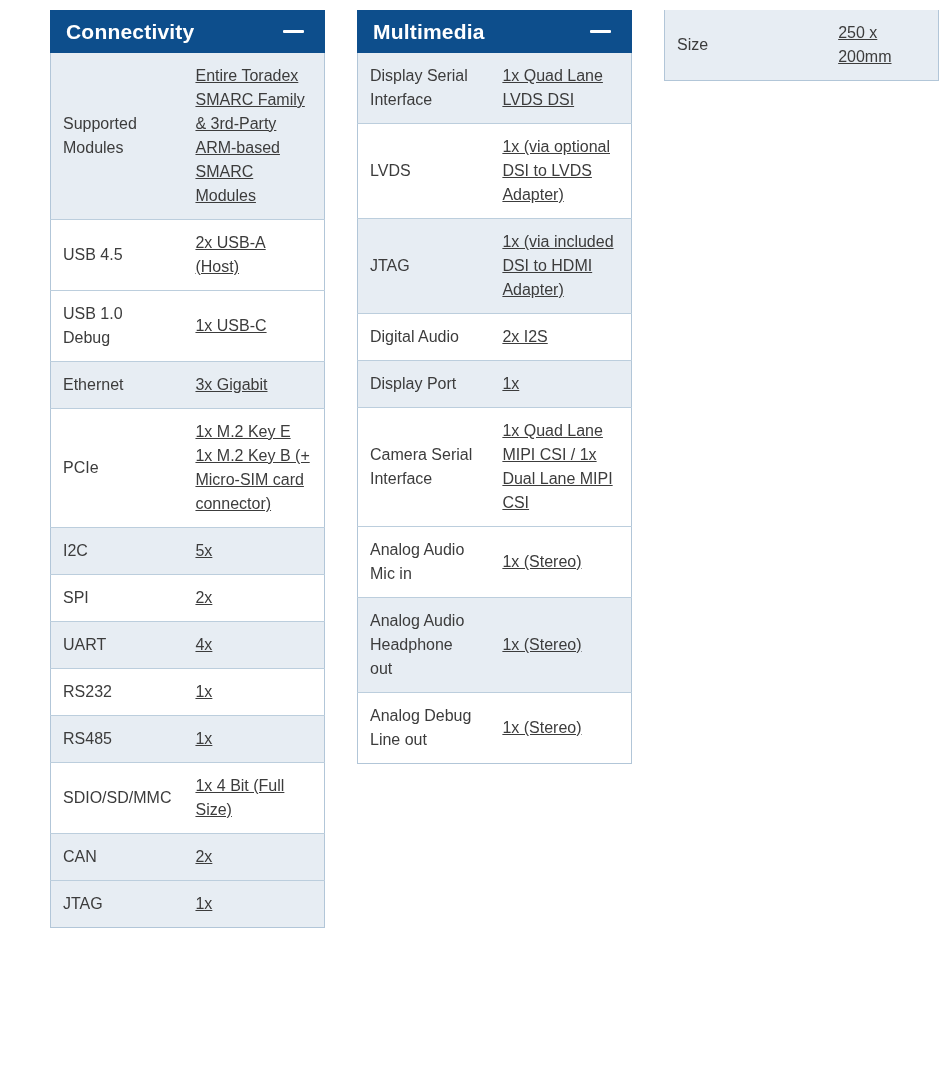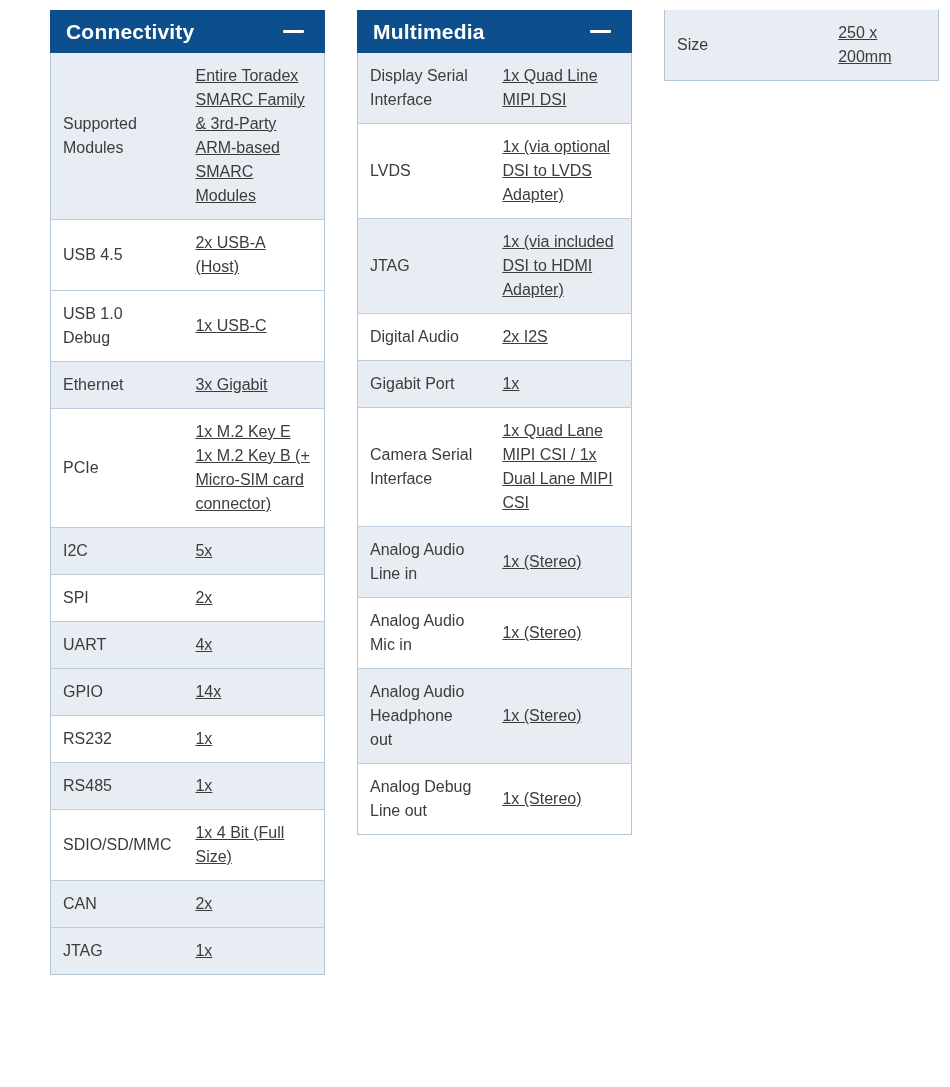--- a/index.html
+++ b/index.html
@@ -97,24 +97,20 @@
           <td class="val">5x</td>
         </tr>
         <tr>
           <td class="lbl">SPI</td>
           <td class="val">2x</td>
         </tr>
         <tr class="alt">
           <td class="lbl">UART</td>
           <td class="val">4x</td>
         </tr>
-        <tr class="alt">
-          <td class="lbl">GPIO</td>
-          <td class="val">14x</td>
-        </tr>
         <tr>
           <td class="lbl">RS232</td>
           <td class="val">1x</td>
         </tr>
         <tr class="alt">
           <td class="lbl">RS485</td>
           <td class="val">1x</td>
         </tr>
         <tr>
           <td class="lbl">SDIO/SD/MMC</td>
@@ -134,45 +130,41 @@
 
   <section class="spec-card">
     <div class="card-header">
       <span class="card-title">Multimedia</span>
       <span class="collapse-btn"></span>
     </div>
     <table class="spec-table">
       <tbody>
         <tr class="alt">
           <td class="lbl">Display Serial Interface</td>
-          <td class="val">1x Quad Line MIPI DSI</td>
+          <td class="val">1x Quad Lane LVDS DSI</td>
         </tr>
         <tr>
           <td class="lbl">LVDS</td>
           <td class="val">1x (via optional DSI to LVDS Adapter)</td>
         </tr>
         <tr class="alt">
           <td class="lbl">JTAG</td>
           <td class="val">1x (via included DSI to HDMI Adapter)</td>
         </tr>
         <tr>
           <td class="lbl">Digital Audio</td>
           <td class="val">2x I2S</td>
         </tr>
         <tr class="alt">
-          <td class="lbl">Gigabit Port</td>
+          <td class="lbl">Display Port</td>
           <td class="val">1x</td>
         </tr>
         <tr>
           <td class="lbl">Camera Serial Interface</td>
           <td class="val">1x Quad Lane MIPI CSI / 1x Dual Lane MIPI CSI</td>
-        </tr>
-        <tr class="alt">
-          <td class="lbl">Analog Audio Line in</td>
-          <td class="val">1x (Stereo)</td>
         </tr>
         <tr>
           <td class="lbl">Analog Audio Mic in</td>
           <td class="val">1x (Stereo)</td>
         </tr>
         <tr class="alt">
           <td class="lbl">Analog Audio Headphone out</td>
           <td class="val">1x (Stereo)</td>
         </tr>
         <tr>

